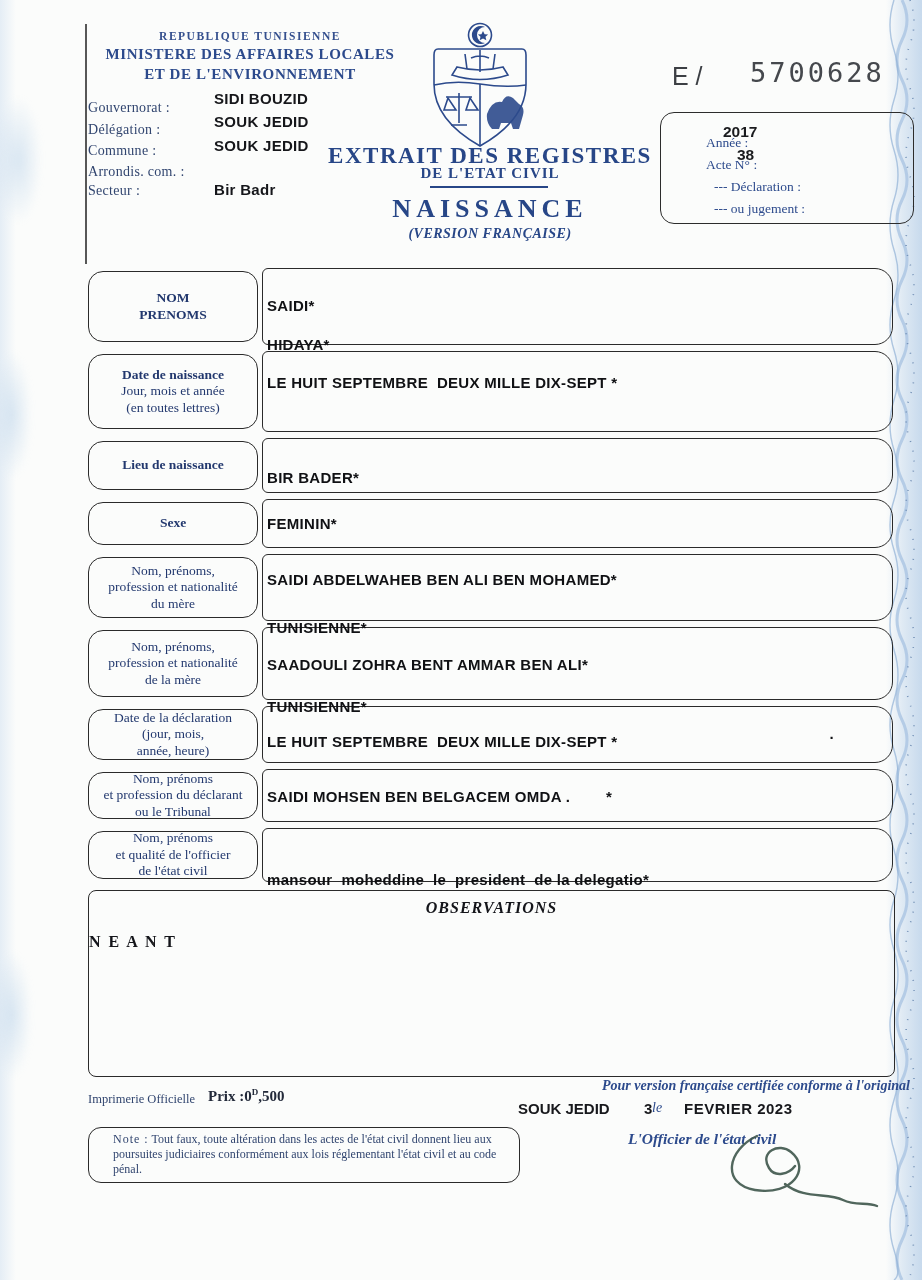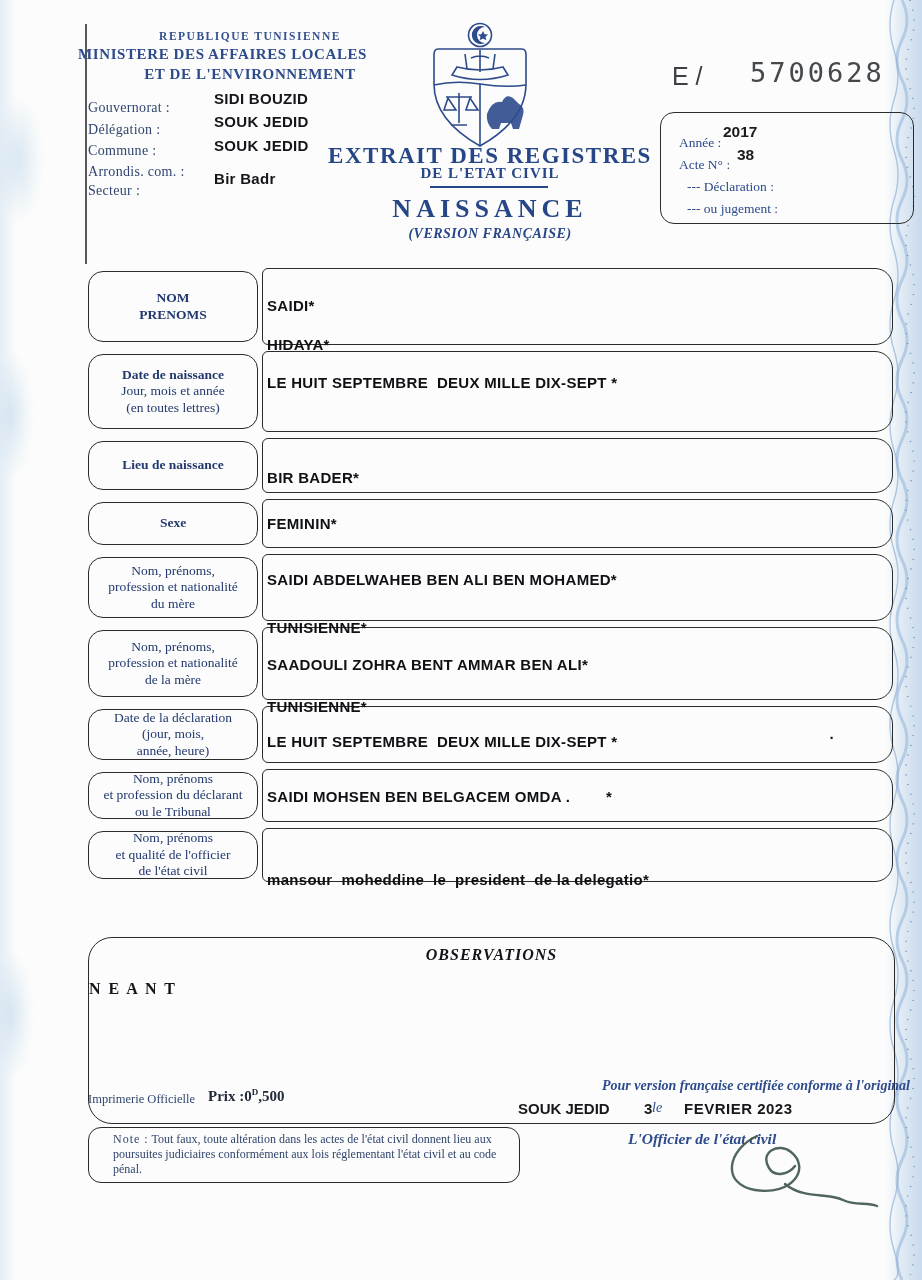--- a/index.html
+++ b/index.html
@@ -12,36 +12,36 @@
     background:linear-gradient(to right,rgba(201,219,238,0) 0%,rgba(201,219,238,.55) 45%,rgba(186,209,233,.8) 100%);}
   .edge-left{left:0;top:0;width:16px;height:1280px;
     background:linear-gradient(to right,rgba(201,219,238,.45),rgba(201,219,238,0));}
   .blue-blob{filter:blur(3px);opacity:.55;border-radius:50%;
     background:radial-gradient(ellipse at center,#bcd4ea 0%,rgba(188,212,234,0) 70%);}
   .fold-line{left:85px;top:24px;width:2px;height:240px;background:#3a3a3a;opacity:.85;}
 
   
   .republic{left:90px;top:30px;width:320px;text-align:center;font-size:11.5px;
     font-weight:bold;letter-spacing:1.5px;color:#35508e;}
-  .ministry1{left:78px;top:46px;width:344px;font-size:15px;
+  .ministry1{left:78px;top:46px;width:344px;text-align:center;font-size:15px;
     font-weight:bold;letter-spacing:.6px;color:#2c4a8c;}
   .ministry2{left:78px;top:66px;width:344px;text-align:center;font-size:15px;
     font-weight:bold;letter-spacing:.6px;color:#2c4a8c;}
   .admin-label{left:88px;font-size:14px;color:#31456f;letter-spacing:.3px;}
   .admin-value{left:214px;font-size:15px;font-weight:bold;color:#15161a;
     font-family:"Liberation Sans",sans-serif;letter-spacing:.3px;}
 
   .serial-prefix{left:672px;top:62px;font-size:25px;color:#3c3f44;
     font-family:"Liberation Sans",sans-serif;}
   .serial-number{left:750px;top:57px;font-size:27px;color:#45484d;
     font-family:"DejaVu Sans Mono",monospace;letter-spacing:3px;}
 
   .act-box{left:660px;top:112px;width:252px;height:110px;border:1.8px solid #2c2c2c;
     border-radius:14px;background:transparent;}
-  .act-lbl{font-size:13.5px;color:#2c4a8c;}
+  .act-lbl{font-size:13.5px;color:#2c4a8c;margin-left:27px;}
   .act-val{font-weight:bold;font-size:15.5px;color:#1a1b1e;font-family:"Liberation Sans",sans-serif;}
 
   .title1{left:310px;top:143px;width:360px;text-align:center;font-size:23px;font-weight:bold;
     letter-spacing:1.5px;color:#274687;}
   .title2{left:310px;top:165px;width:360px;text-align:center;font-size:15px;font-weight:bold;
     letter-spacing:1px;color:#274687;}
   .title2-underline{left:430px;top:186px;width:118px;height:2px;background:#274687;}
   .title3{left:310px;top:194px;width:360px;text-align:center;font-size:26px;font-weight:bold;
     letter-spacing:5px;color:#274687;}
   .title4{left:310px;top:226px;width:360px;text-align:center;font-size:14px;font-weight:bold;
@@ -53,21 +53,21 @@
     border:1.7px solid #2a2a2a;border-radius:15px;display:flex;flex-direction:column;
     justify-content:center;align-items:center;text-align:center;padding:0 6px;box-sizing:border-box;}
   .lbl{font-size:13.5px;color:#22386e;line-height:1.22;}
   .lbl.b{font-weight:bold;}
   .valuebox{position:absolute;left:174px;top:0;bottom:0;right:0;
     border:1.7px solid #2a2a2a;border-radius:6px 18px 18px 6px;padding-left:11px;}
   .val{position:absolute;left:4px;font-family:"Liberation Sans",sans-serif;font-weight:bold;
     font-size:15px;color:#101114;letter-spacing:.3px;white-space:pre;}
 
   
-  .obs-box{left:88px;top:937px;width:805px;height:185px;border:1.8px solid #2a2a2a;border-radius:24px;}
+  .obs-box{left:88px;top:890px;width:805px;height:185px;border:1.8px solid #2a2a2a;border-radius:8px;}
   .obs-title{width:100%;text-align:center;top:8px;position:absolute;font-size:16px;font-weight:bold;
     font-style:italic;letter-spacing:1px;color:#14151a;}
   .obs-value{width:100%;text-align:left;top:42px;position:absolute;font-size:16px;font-weight:bold;
     letter-spacing:2px;color:#14151a;white-space:pre;}
   .obs-dot{position:absolute;left:62px;top:40px;font-weight:bold;color:#2a2a2a;}
 
   
   .imprimerie{left:88px;top:1092px;font-size:12.5px;color:#31456f;}
   .price{left:208px;top:1087px;font-size:15px;font-weight:bold;color:#232a3a;}
   .price sup{font-size:9px;}
@@ -106,21 +106,21 @@
 <div class="abs ministry2">ET DE L'ENVIRONNEMENT</div>
 
 <div class="abs admin-label" style="top:100px">Gouvernorat :</div>
 <div class="abs admin-value" style="top:90px">SIDI BOUZID</div>
 <div class="abs admin-label" style="top:122px">Délégation :</div>
 <div class="abs admin-value" style="top:113px">SOUK JEDID</div>
 <div class="abs admin-label" style="top:143px">Commune :</div>
 <div class="abs admin-value" style="top:137px">SOUK JEDID</div>
 <div class="abs admin-label" style="top:164px">Arrondis. com. :</div>
 <div class="abs admin-label" style="top:183px">Secteur :</div>
-<div class="abs admin-value" style="top:170px">Bir Badr</div>
+<div class="abs admin-value" style="top:181px">Bir Badr</div>
 
 <div class="abs" style="left:425px;top:22px;width:110px;height:132px;">
   <svg width="110" height="132" viewBox="0 0 110 132">
     <g stroke="#2c4a8c" fill="none" stroke-width="1.6">
       <circle cx="55" cy="13" r="11.5"></circle>
       <path d="M60 5 A9 9 0 1 0 60 21 A7.2 7.2 0 1 1 60 5 Z" fill="#2c4a8c" stroke="none"></path>
       <path d="M58 9 l1.6 3.2 3.5.3 -2.6 2.3 .8 3.4 -3.3-1.8 -3.3 1.8 .8-3.4 -2.6-2.3 3.5-.3 Z" fill="#2c4a8c" stroke="none"></path>
       <path d="M13 27 Q9 27 9 33 L9 62 Q9 98 55 124 Q101 98 101 62 L101 33 Q101 27 97 27 Z"></path>
       <path d="M9 63 Q30 58 55 62 T101 63"></path>
       <path d="M55 62 L55 124"></path>

